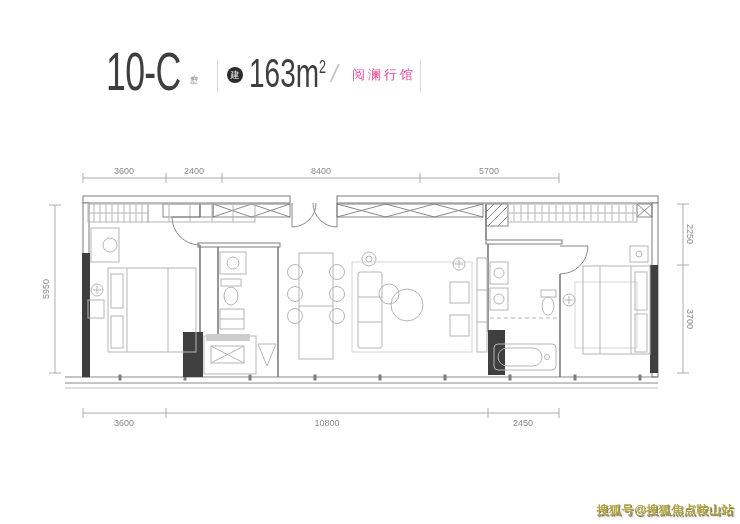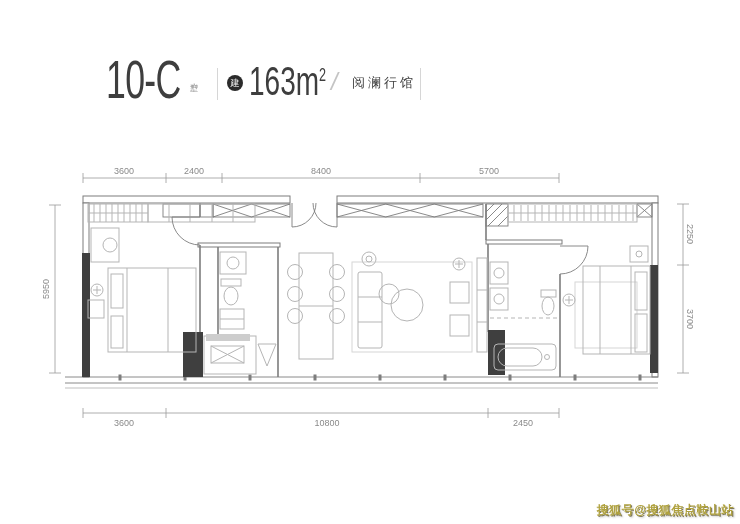--- a/index.html
+++ b/index.html
@@ -4,34 +4,34 @@
 <style>
   :root{
     --wall-dark:#3f3f3f; --wall-line:#7d7d7d; --furn:#b5b5b5; --dim:#9a9a9a; --wm:#b0a23e;
   }
   html,body{margin:0;padding:0}
   body{
     width:740px;height:524px;position:relative;overflow:hidden;background:#ffffff;
     font-family:"Liberation Sans",sans-serif;
   }
   
-  #hdr{position:absolute;left:0;top:12px;width:740px;height:110px}
+  #hdr{position:absolute;left:0;top:4px;width:740px;height:110px}
   .unit-code{position:absolute;left:106px;top:40px;font-size:54px;line-height:1;color:#3e3e3e;
     display:inline-block;transform:scaleX(.66);transform-origin:0 50%;letter-spacing:-1px;white-space:nowrap}
   .unit-type{position:absolute;left:187px;top:64px;writing-mode:vertical-rl;font-size:8px;
     letter-spacing:2px;color:#9a9a9a}
   .vsep{position:absolute;top:56px;width:1px;height:32px;background:#d6d6d6}
   .sep1{left:217px}.sep2{left:420px}
   .badge{position:absolute;left:227px;top:63px;width:16px;height:16px;border-radius:50%;
     background:#2b2b2b;color:#ffffff;font-size:9px;line-height:16px;text-align:center}
   .area{position:absolute;left:249px;top:45px;font-size:40px;line-height:1.2;color:#3e3e3e;
     display:inline-block;transform:scaleX(.70);transform-origin:0 50%;white-space:nowrap}
   .area sup{font-size:18px;vertical-align:14px}
   .slash{position:absolute;left:331px;top:56px;font-size:24px;color:#c4c4c4;font-style:italic}
-  .proj{position:absolute;left:352px;top:62px;font-size:13px;letter-spacing:3px;color:#404040}
+  .proj{position:absolute;left:352px;top:62px;font-size:13px;letter-spacing:3px;color:#ec4899}
   
   #plan{position:absolute;left:0;top:0}
   .dim{stroke:var(--dim);stroke-width:.8;fill:none}
   .dim text{stroke:none;fill:#8a8a8a;font-size:9px;font-family:"Liberation Sans",sans-serif}
   .wall rect{stroke:var(--wall-line);fill:#ffffff;stroke-width:1}
   .wline{stroke:var(--wall-line);fill:none;stroke-width:1.6}
   .thin{stroke:var(--wall-line);fill:none;stroke-width:.9}
   .dark rect{fill:var(--wall-dark);stroke:none}
   .furn{stroke:var(--furn);fill:none;stroke-width:1}
   .gfill{fill:#cdcdcd;stroke:none}

